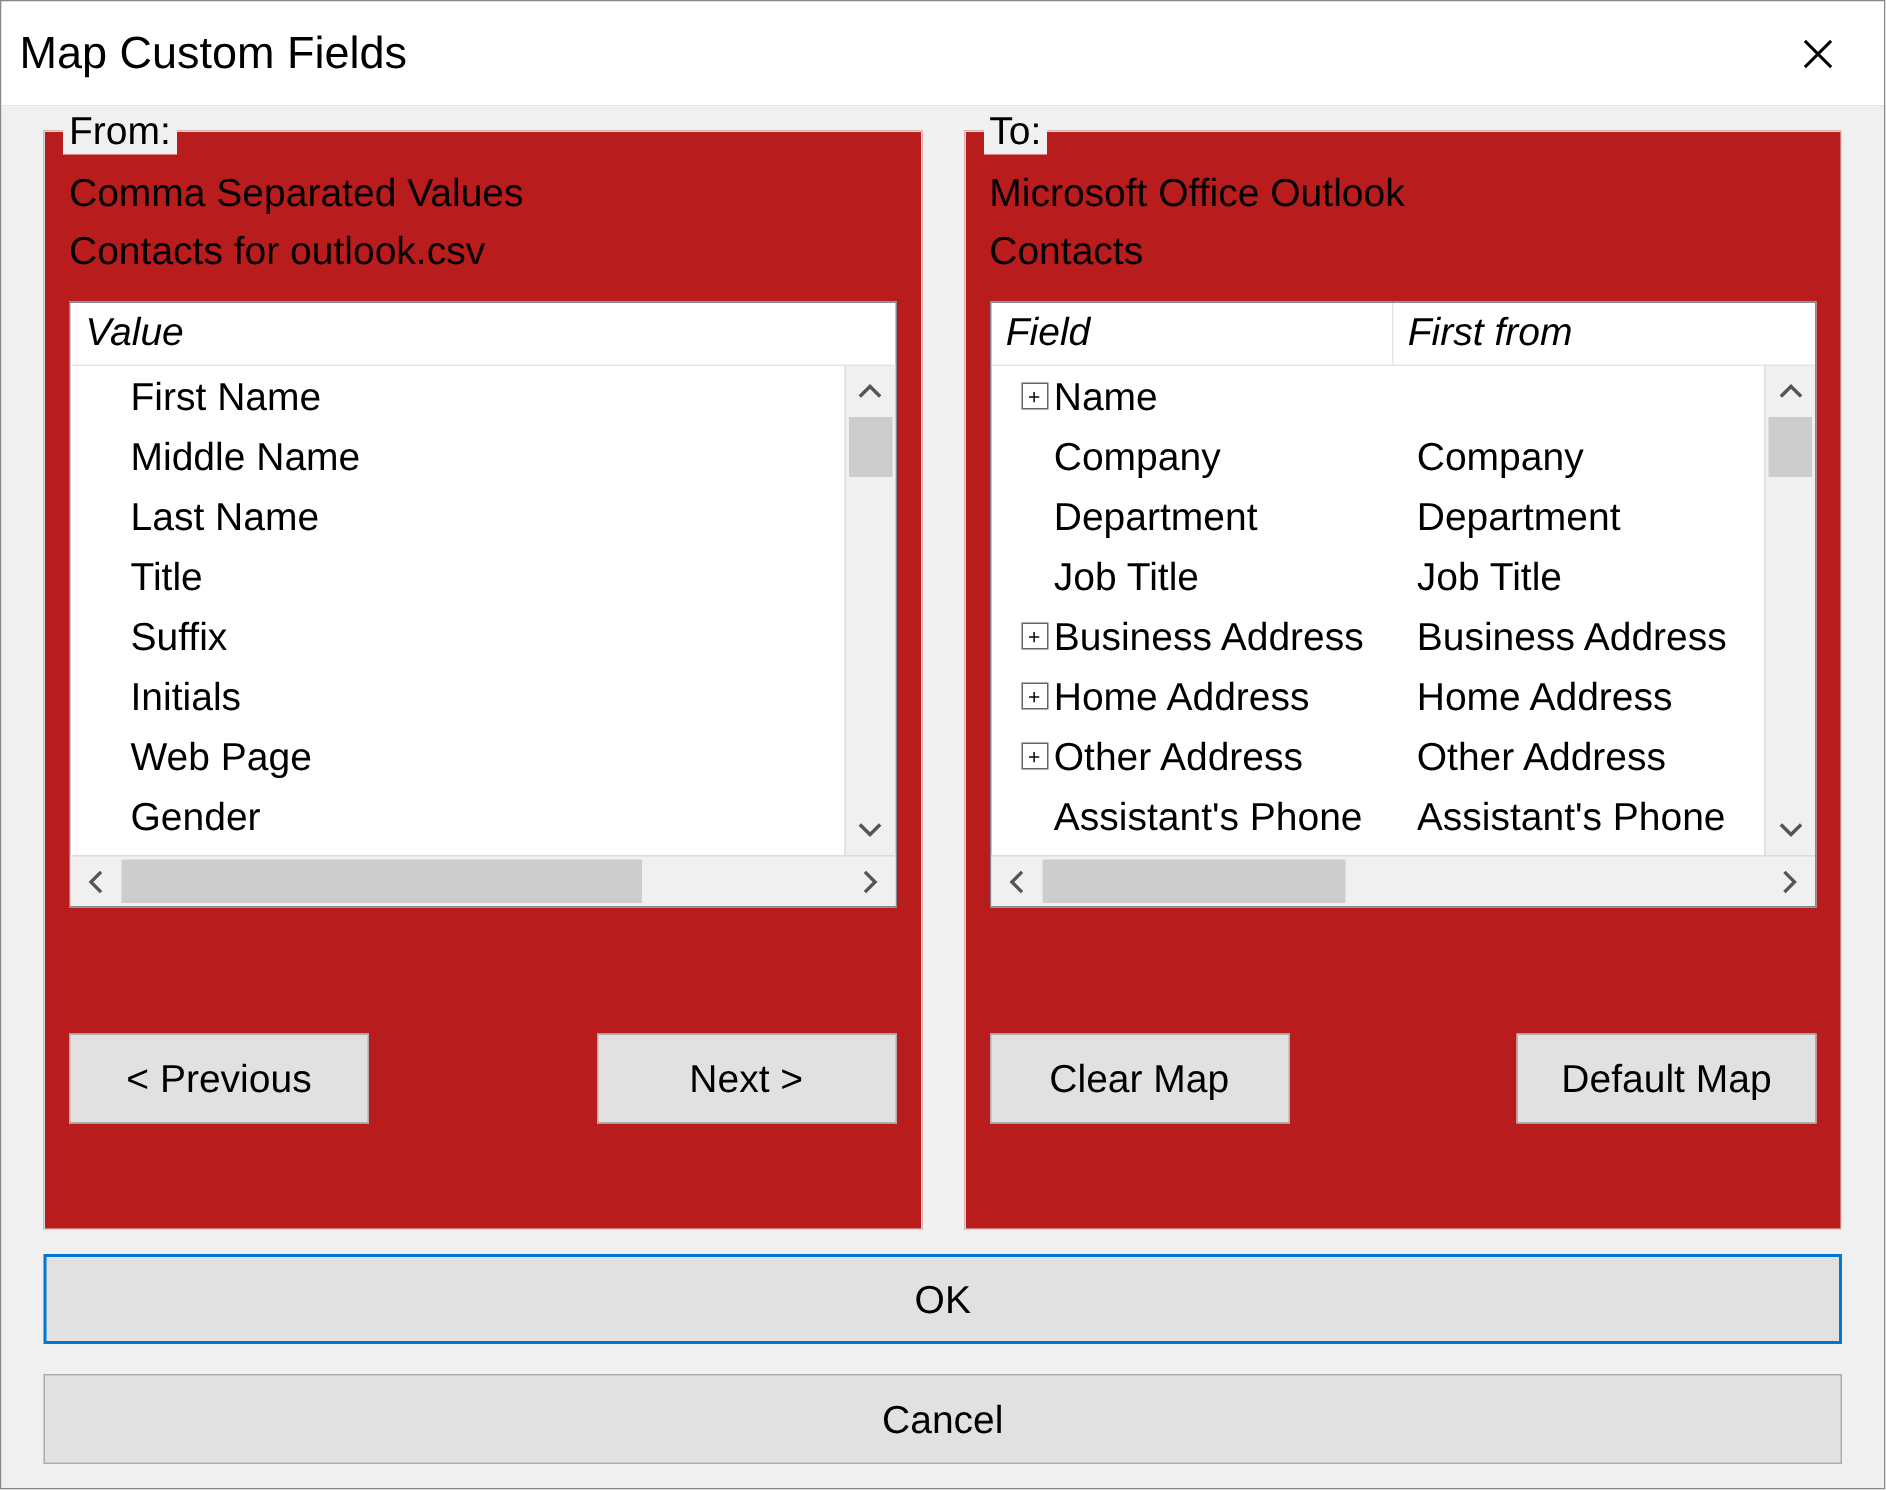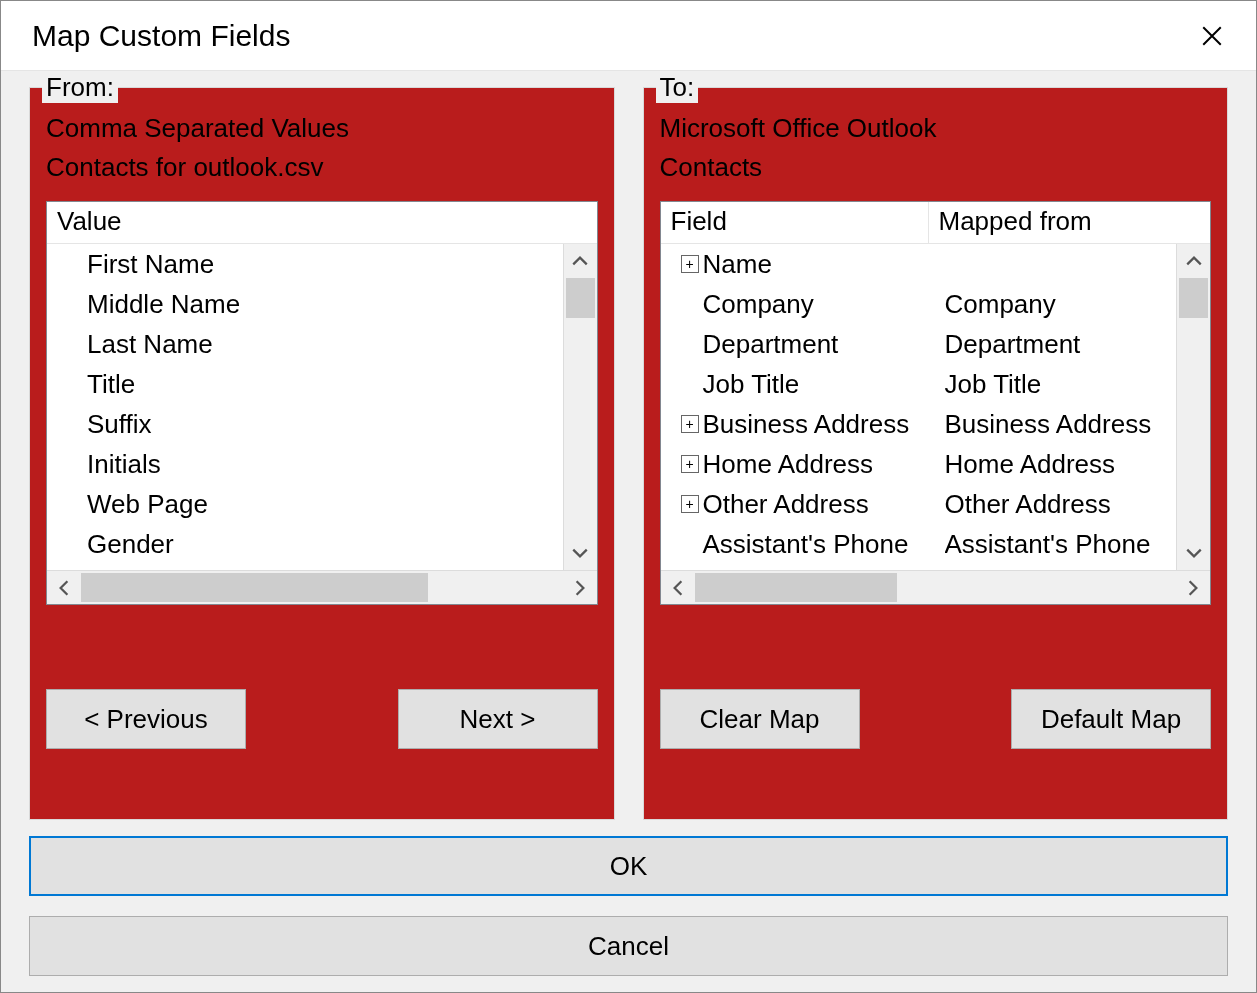--- a/index.html
+++ b/index.html
@@ -15,21 +15,21 @@
   .window {
     width: 1257px; height: 993px;
     background: #fff;
     border: 1px solid #888;
     display: flex; flex-direction: column;
   }
   .titlebar {
     height: 70px;
     background: #fff;
     display: flex; align-items: center;
-    padding: 0 24px 0 31px;
+    padding: 0 24px 0 12px;
     border-bottom: 1px solid #e5e5e5;
   }
   .titlebar .title { font-size: 30px; flex: 1; }
   .titlebar .close {
     width: 40px; height: 40px;
     display: flex; align-items: center; justify-content: center;
     cursor: default;
   }
   .titlebar .close svg { width: 20px; height: 20px; }
   .client {
@@ -72,20 +72,21 @@
     background: #fff;
     border: 1px solid #828790;
     height: 404px;
     display: flex; flex-direction: column;
     position: relative;
   }
   .list-header {
     display: flex;
     height: 42px;
     border-bottom: 1px solid #e5e5e5;
+    font-style: italic;
   }
   .list-header .col {
     padding: 4px 10px;
     font-size: 26px;
     border-right: 1px solid #e5e5e5;
   }
   .list-header .col:last-child { border-right: none; }
   .list-body {
     flex: 1;
     overflow: hidden;
@@ -276,21 +277,21 @@
       <div class="group">
         <div class="group-label">To:</div>
         <div class="meta">
           <div>Microsoft Office Outlook</div>
           <div>Contacts</div>
         </div>
 
         <div class="listwrap">
           <div class="list-header">
             <div class="col" style="flex:0 0 268px">Field</div>
-            <div class="col" style="flex:1">Mapped from</div>
+            <div class="col" style="flex:1">First from</div>
           </div>
           <div class="list-body">
             <div class="list-rows" id="to-rows">
                 <div class="row">
                   <div class="cell-field indent0" style="display: flex; align-items: center;">
                     <span class="expander">+</span>
                     <span>Name</span>
                   </div>
                   <div class="cell-mapped"></div>
                 </div>

